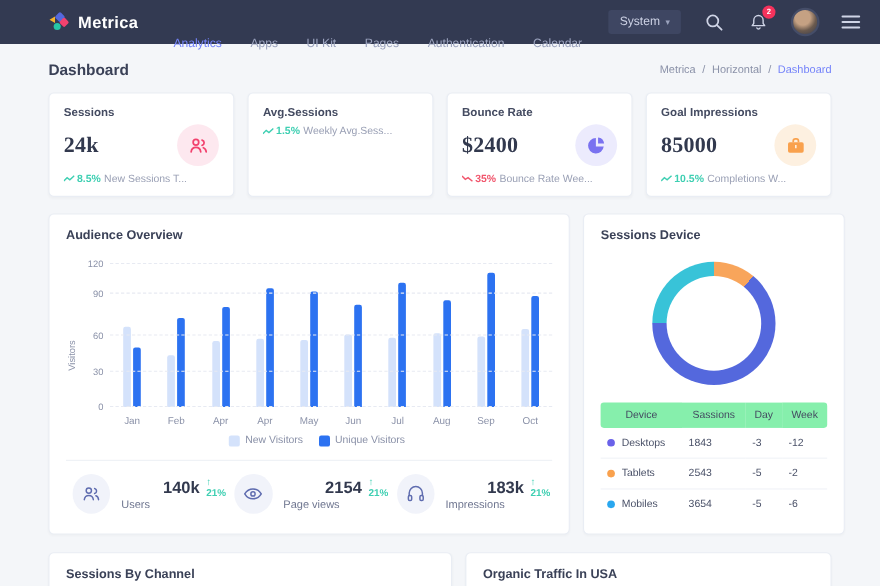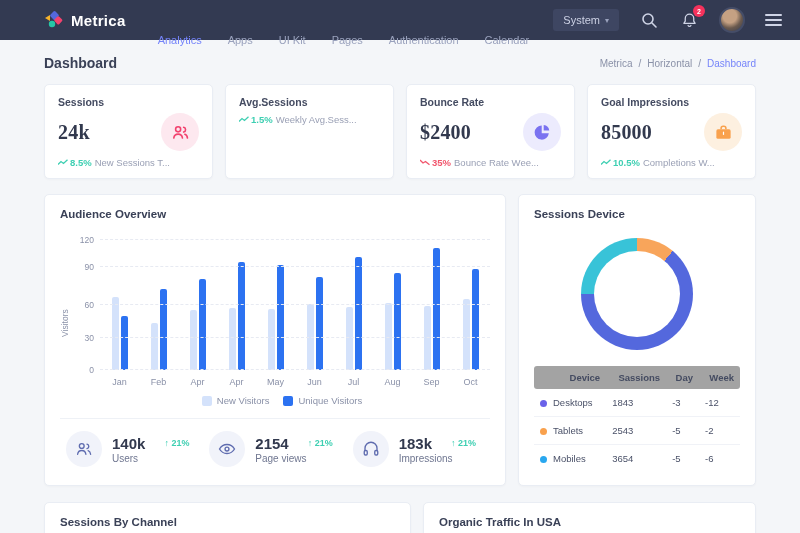--- a/index.html
+++ b/index.html
@@ -63,30 +63,30 @@
   .month-row { display:flex; margin-left:26px; margin-top:7px; }
   .month-label { flex:1; text-align:center; font-size:9px; color:#8a91a8; }
   .chart-legend { display:flex; justify-content:center; gap:14px; margin-top:8px; }
   .legend-item { display:flex; align-items:center; gap:5px; font-size:9.5px; color:#8a91a8; }
   .legend-swatch { width:10px; height:10px; border-radius:2px; }
 
   
   .aud-stats { display:flex; border-top:1px solid #eef1f6; margin-top:12px; padding-top:12px; }
   .aud-stat { flex:1; display:flex; align-items:center; gap:10px; padding-left:6px; }
   .aud-stat-icon { width:36px; height:36px; border-radius:50%; background:#f1f3fa; display:flex; align-items:center; justify-content:center; }
-  .aud-stat-value { font-size:15px; font-weight:bold; color:#32394e; display:flex; align-items:center; gap:19px; }
+  .aud-stat-value { font-size:15px; font-weight:bold; color:#32394e; display:flex; align-items:center; gap:6px;margin-left:38px; }
   .aud-delta { font-size:9px; font-weight:bold; color:#3ecfb2; }
   .aud-stat-label { font-size:10px; color:#6f7690; margin-top:1px; }
 
   
   .donut-wrap { display:flex; justify-content:center; padding:18px 0 16px; }
   .donut { width:112px; height:112px; border-radius:50%; position:relative; }
   .donut::after { content:""; position:absolute; inset:13px; background:#fff; border-radius:50%; }
   .device-table { width:100%; border-collapse:collapse; font-size:9.5px; }
-  .device-table th { background:#a3a3a3; color:#444b61; font-weight:bold; text-align:right; padding:6px 6px; }
+  .device-table th { background:#86efac; color:#444b61; font-weight:normal; text-align:center; padding:6px 6px; }
   .device-table th:first-child { border-radius:3px 0 0 3px; }
   .device-table th:last-child { border-radius:0 3px 3px 0; }
   .device-table td { padding:8px 6px; color:#4a5168; border-bottom:1px solid #f0f2f7; }
   .device-table tr:last-child td { border-bottom:none; }
   .dot { display:inline-block; width:7px; height:7px; border-radius:50%; margin-right:6px; vertical-align:middle; }
 
   
   .bottom-row { display:grid; grid-template-columns:367px 1fr; gap:12px; }
   .bottom-card { height:120px; position:relative; overflow:hidden; }
 

